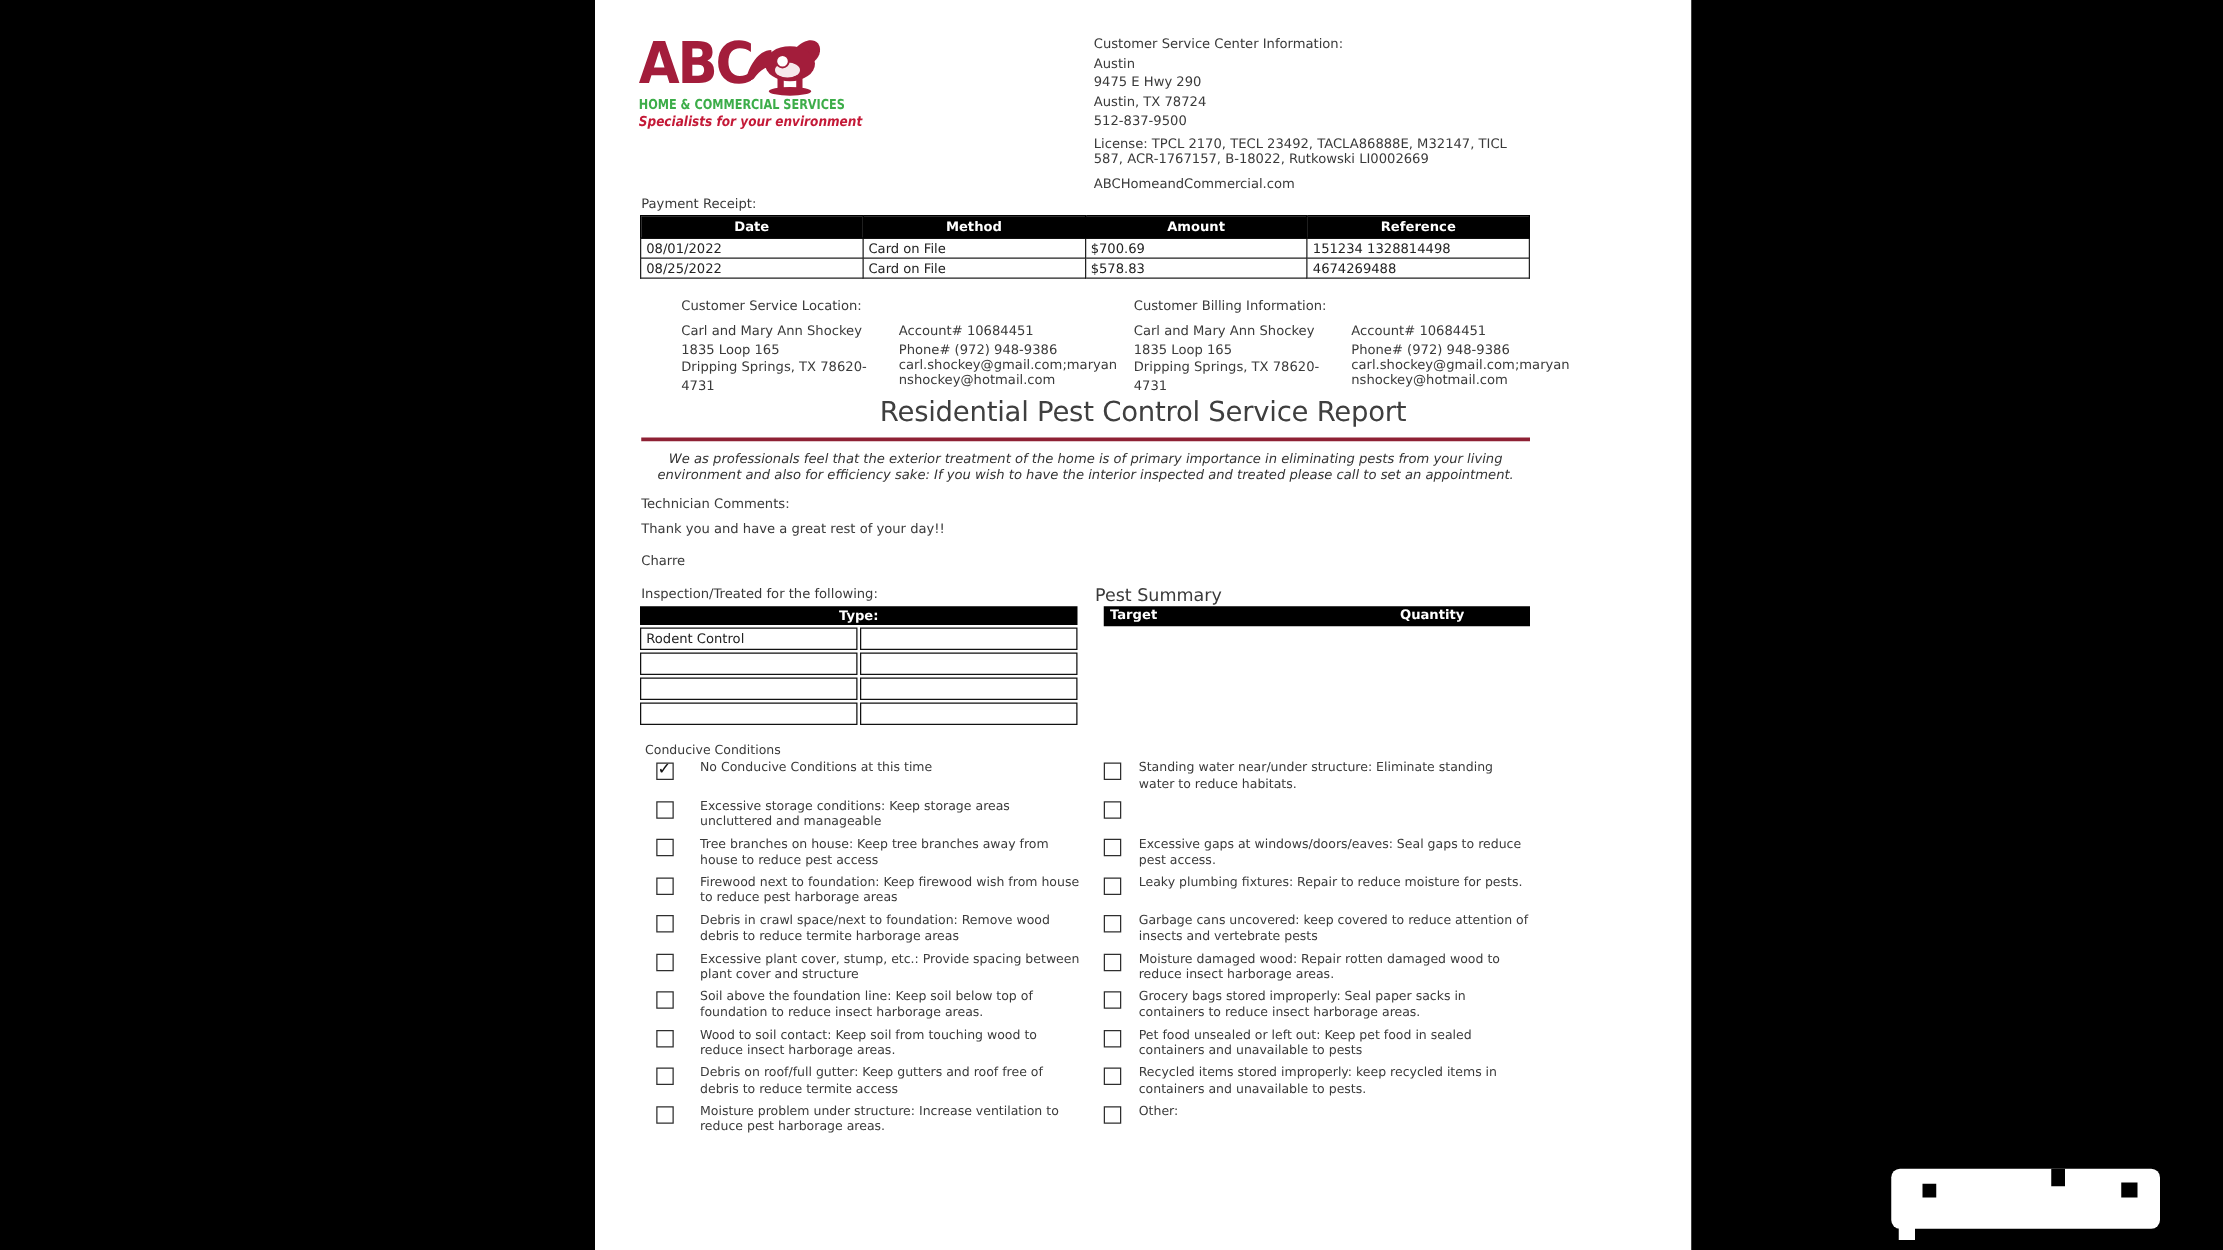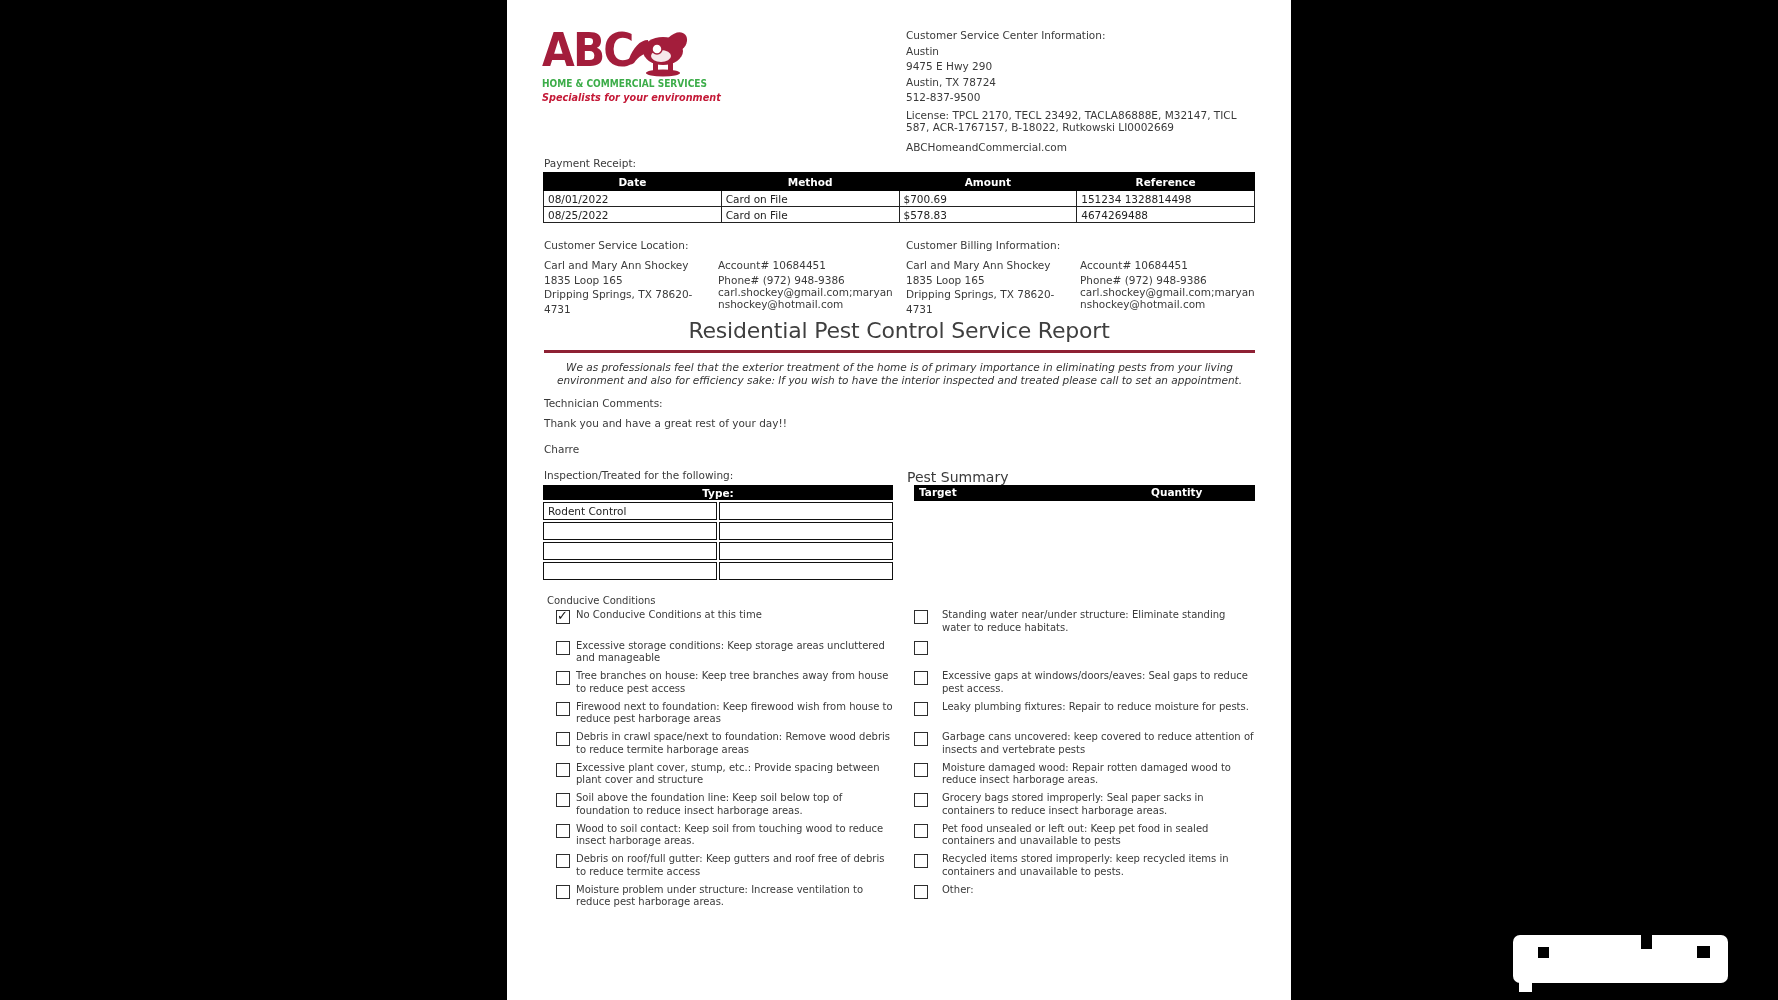--- a/index.html
+++ b/index.html
@@ -1,18 +1,18 @@
 <!DOCTYPE html>
 <html><head>
 <meta charset="utf-8">
 <style>
   html,body{margin:0;padding:0;background:#000;width:1778px;height:1000px;overflow:hidden;
     font-family:"DejaVu Sans","Liberation Sans",sans-serif;-webkit-font-smoothing:antialiased;}
   .screen{position:absolute;inset:0;background:#000;}
-  .doc{position:absolute;left:507px;top:0;width:784px;height:1000px;background:#fff;color:#3a3a3a;}
+  .doc{position:absolute;left:476px;top:0;width:877px;height:1000px;background:#fff;color:#3a3a3a;}
   .abs{position:absolute;}
 
   
   .logo{left:35px;top:26px;width:190px;}
   .abc-word{font-size:46px;font-weight:bold;letter-spacing:-2px;color:#A31D3B;line-height:48px;transform:scaleX(.92);transform-origin:left;}
   .anteater{position:absolute;left:84px;top:0px;}
   .logo-green{font-size:11px;font-weight:bold;color:#3CAD49;white-space:nowrap;transform:scaleX(.82);transform-origin:left;margin-top:3px;letter-spacing:0;}
   .logo-tag{font-size:11px;font-weight:bold;font-style:italic;color:#C41937;white-space:nowrap;transform:scaleX(.88);transform-origin:left;margin-top:1px;}
 
   
@@ -21,21 +21,21 @@
   .license{line-height:12.5px;margin-top:3px;}
   .website{line-height:15.5px;margin-top:6px;}
 
   
   .pay-label{left:37px;top:157px;font-size:10.5px;}
   .pay-table{left:36px;top:172px;width:712px;border-collapse:collapse;table-layout:fixed;}
   .pay-table th{background:#000;color:#fff;font-size:10.5px;font-weight:bold;height:17px;border:1px solid #000;text-align:center;padding:0;}
   .pay-table td{font-size:10.5px;height:15px;border:1px solid #222;padding:0 4px;color:#222;white-space:nowrap;overflow:hidden;}
 
   
-  .party{top:238px;width:351px;}
+  .party{top:238px;width:351px;margin-left:32px;}
   .partyA{left:37px;} .partyB{left:399px;}
   .party-title{font-size:10.5px;line-height:15px;margin-bottom:5px;}
   .party-cols{display:flex;}
   .pcol1{width:174px;flex:none;} .pcol2{flex:1;min-width:0;}
   .pl{font-size:10.5px;line-height:14.6px;min-height:14.6px;}
   .email{line-height:11.8px;word-break:break-all;}
 
   
   .report-title{left:0;right:0;top:318px;text-align:center;font-size:22px;color:#3f3f3f;letter-spacing:-.2px;}
   .rule{left:37px;top:350px;width:711px;height:3px;background:#8E2134;}
@@ -52,21 +52,21 @@
   .pest-label{left:400px;top:469px;font-size:14px;}
   .pest-header{left:407px;top:485px;width:341px;height:16px;background:#000;color:#fff;font-size:10.5px;font-weight:bold;}
   .pest-target{position:absolute;left:5px;top:1px;}
   .pest-qty{position:absolute;left:237px;top:1px;}
 
   
   .cond-label{left:40px;top:595px;font-size:10px;}
   .ccol{top:609px;}
   .ccolL{left:37px;width:352px;} .ccolR{left:399px;width:349px;}
   .crow{display:flex;min-height:30.5px;align-items:flex-start;}
-  .ccolL .crow{padding-left:12px;gap:6px;} .ccolR .crow{padding-left:8px;gap:14px;}
+  .ccolL .crow{padding-left:12px;gap:21px;} .ccolR .crow{padding-left:8px;gap:14px;}
   .cbox{width:12px;height:12px;border:1.5px solid #2e2e2e;flex:none;margin-top:1px;position:relative;background:#fff;}
   .cbox.checked::after{content:"\2713";position:absolute;top:-3px;left:0px;font-size:13px;font-weight:bold;color:#111;}
   .ctext{font-size:10px;line-height:12.6px;color:#3a3a3a;flex:1;min-width:0;}
 
   
   .overlay{left:1513px;top:935px;width:215px;height:48px;background:#fff;border-radius:7px;}
   .ov-notch{position:absolute;left:128px;top:0;width:11px;height:14px;background:#000;}
   .ov-sq1{position:absolute;left:25px;top:12px;width:11px;height:11px;background:#000;}
   .ov-sq2{position:absolute;left:184px;top:11px;width:13px;height:12px;background:#000;}
   .ov-tail{position:absolute;left:6px;bottom:-9px;width:13px;height:11px;background:#fff;}

